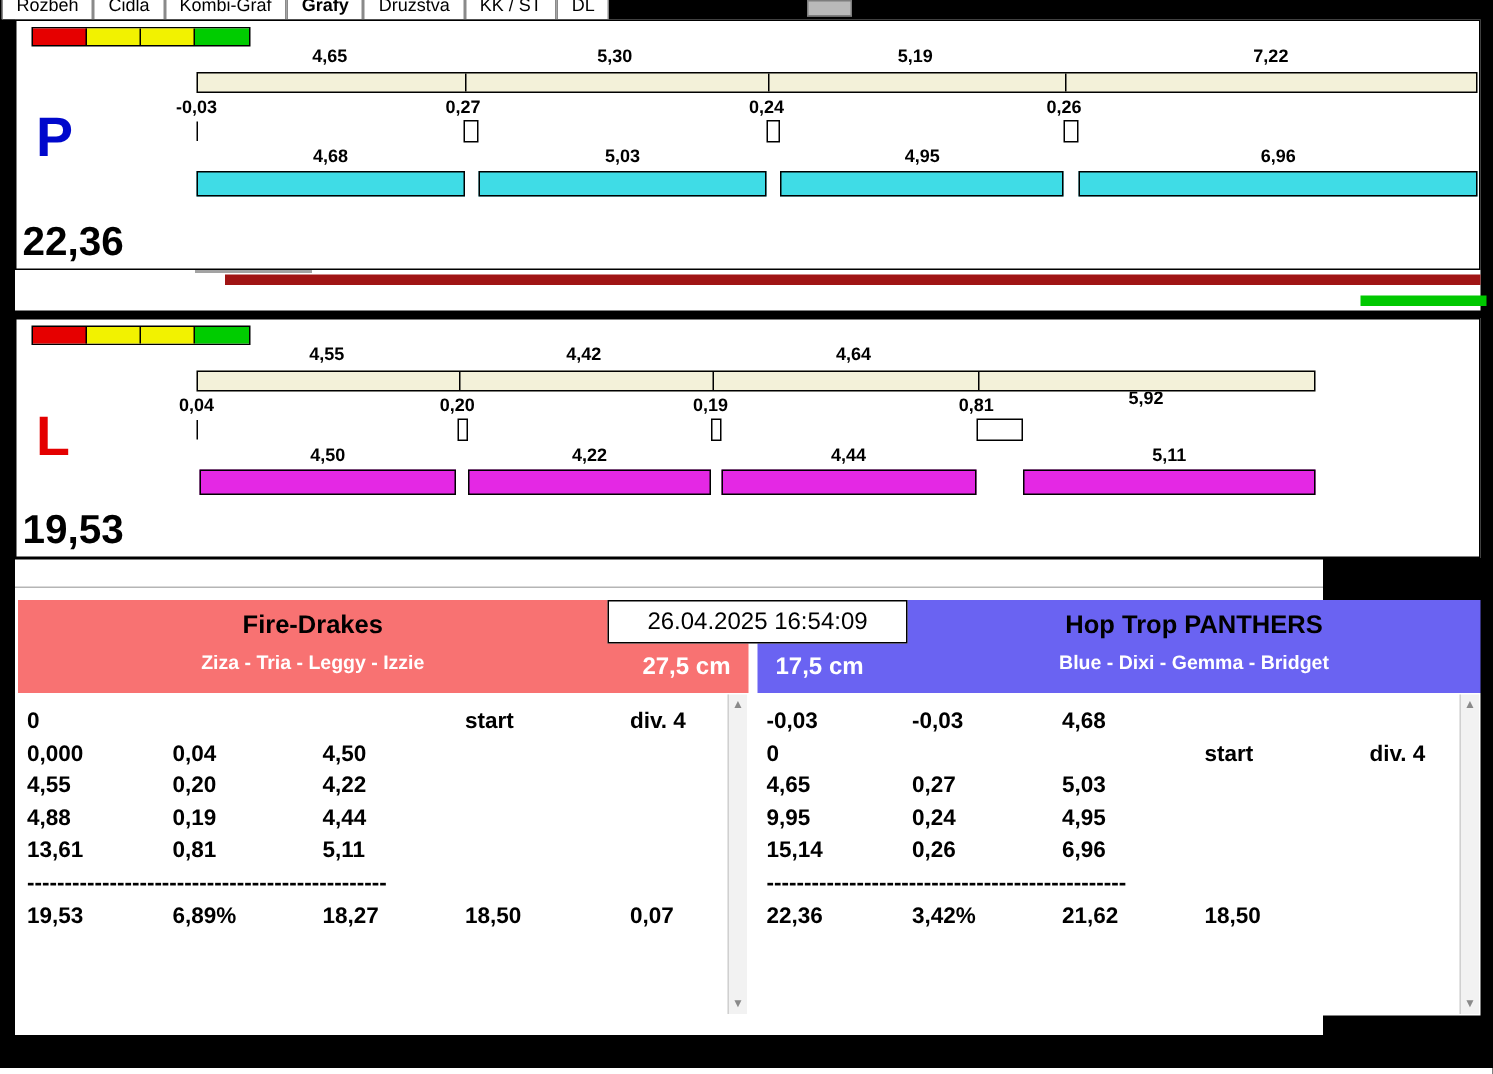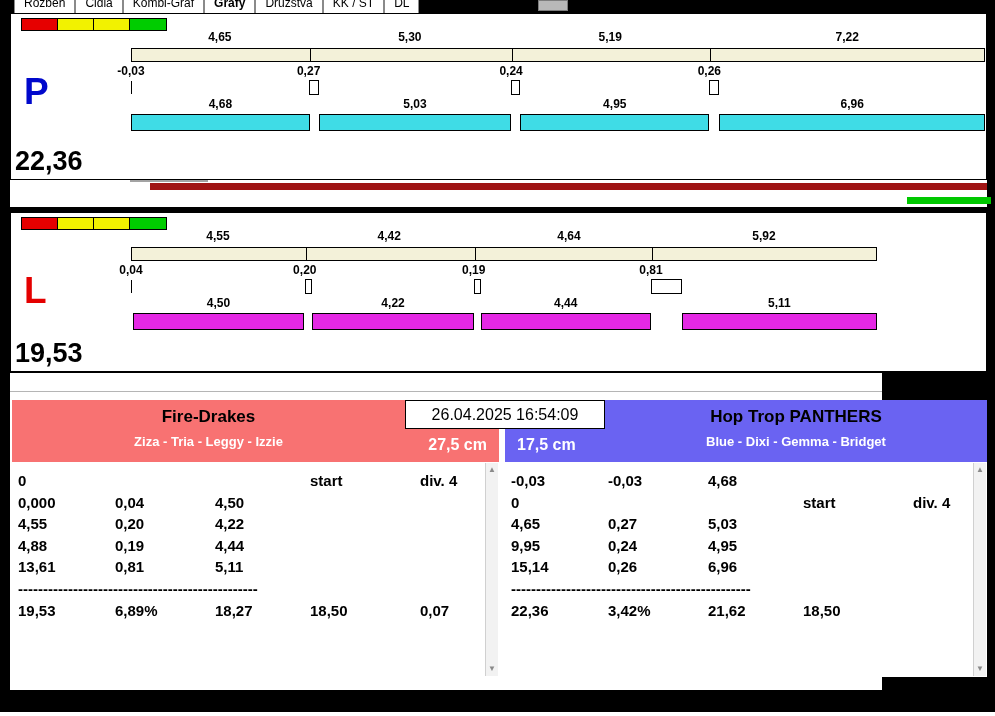--- a/index.html
+++ b/index.html
@@ -2,21 +2,21 @@
 <html><head>
 <meta charset="utf-8">
 <style>
   * { margin:0; padding:0; box-sizing:border-box; }
   html,body { width:995px; height:716px; }
   body {
     position:relative; background:#000; overflow:hidden;
     font-family:"Liberation Sans", sans-serif; color:#000;
   }
   
-  .tabbar { position:absolute; left:14px; top:0; height:13px; display:flex; overflow:hidden; }
+  .tabbar { position:absolute; left:1px; top:0; height:13px; display:flex; overflow:hidden; }
   .tab {
     background:#fff; border:1px solid #8a8a8a; border-bottom:none;
     height:20px; margin-top:-7px; line-height:19px;
     padding:0 9px; font-size:12px; white-space:nowrap;
   }
   .tab.selected { font-weight:bold; }
   .gray-box { position:absolute; left:538px; top:0; width:30px; height:11px;
     background:#b9b9b9; border:1px solid #7d7d7d; }
   
   .graph-panel { position:absolute; left:10px; width:977px; background:#fff; border:1px solid #000; }
@@ -146,21 +146,21 @@
   <div class="legend">
       <div class="legend-box" style="background: rgb(230, 0, 0);"></div>
       <div class="legend-box" style="background: rgb(242, 242, 0);"></div>
       <div class="legend-box" style="background: rgb(242, 242, 0);"></div>
       <div class="legend-box" style="background: rgb(0, 204, 0);"></div>
     </div>
   <div class="split-labels">
       <div class="num-label" style="left: 206.905px;">4,55</div>
       <div class="num-label" style="left: 378.232px;">4,42</div>
       <div class="num-label" style="left: 558px; text-align: right;">4,64</div>
-      <div class="num-label" style="left: 752.974px;">5,92</div>
+      <div class="num-label" style="left: 752.974px; margin-top: 29px;">5,92</div>
     </div>
   <div class="split-bar" style="left: 120px; width: 746.046px; background: rgb(243, 241, 217);">
       <div class="divider" style="left: 173.81px;"></div>
       <div class="divider" style="left: 342.654px;"></div>
       <div class="divider" style="left: 519.902px;"></div>
     </div>
   <div class="cross-labels">
       <div class="num-label" style="left: 120px;">0,04</div>
       <div class="num-label" style="left: 293.81px;">0,20</div>
       <div class="num-label" style="left: 462.654px;">0,19</div>

